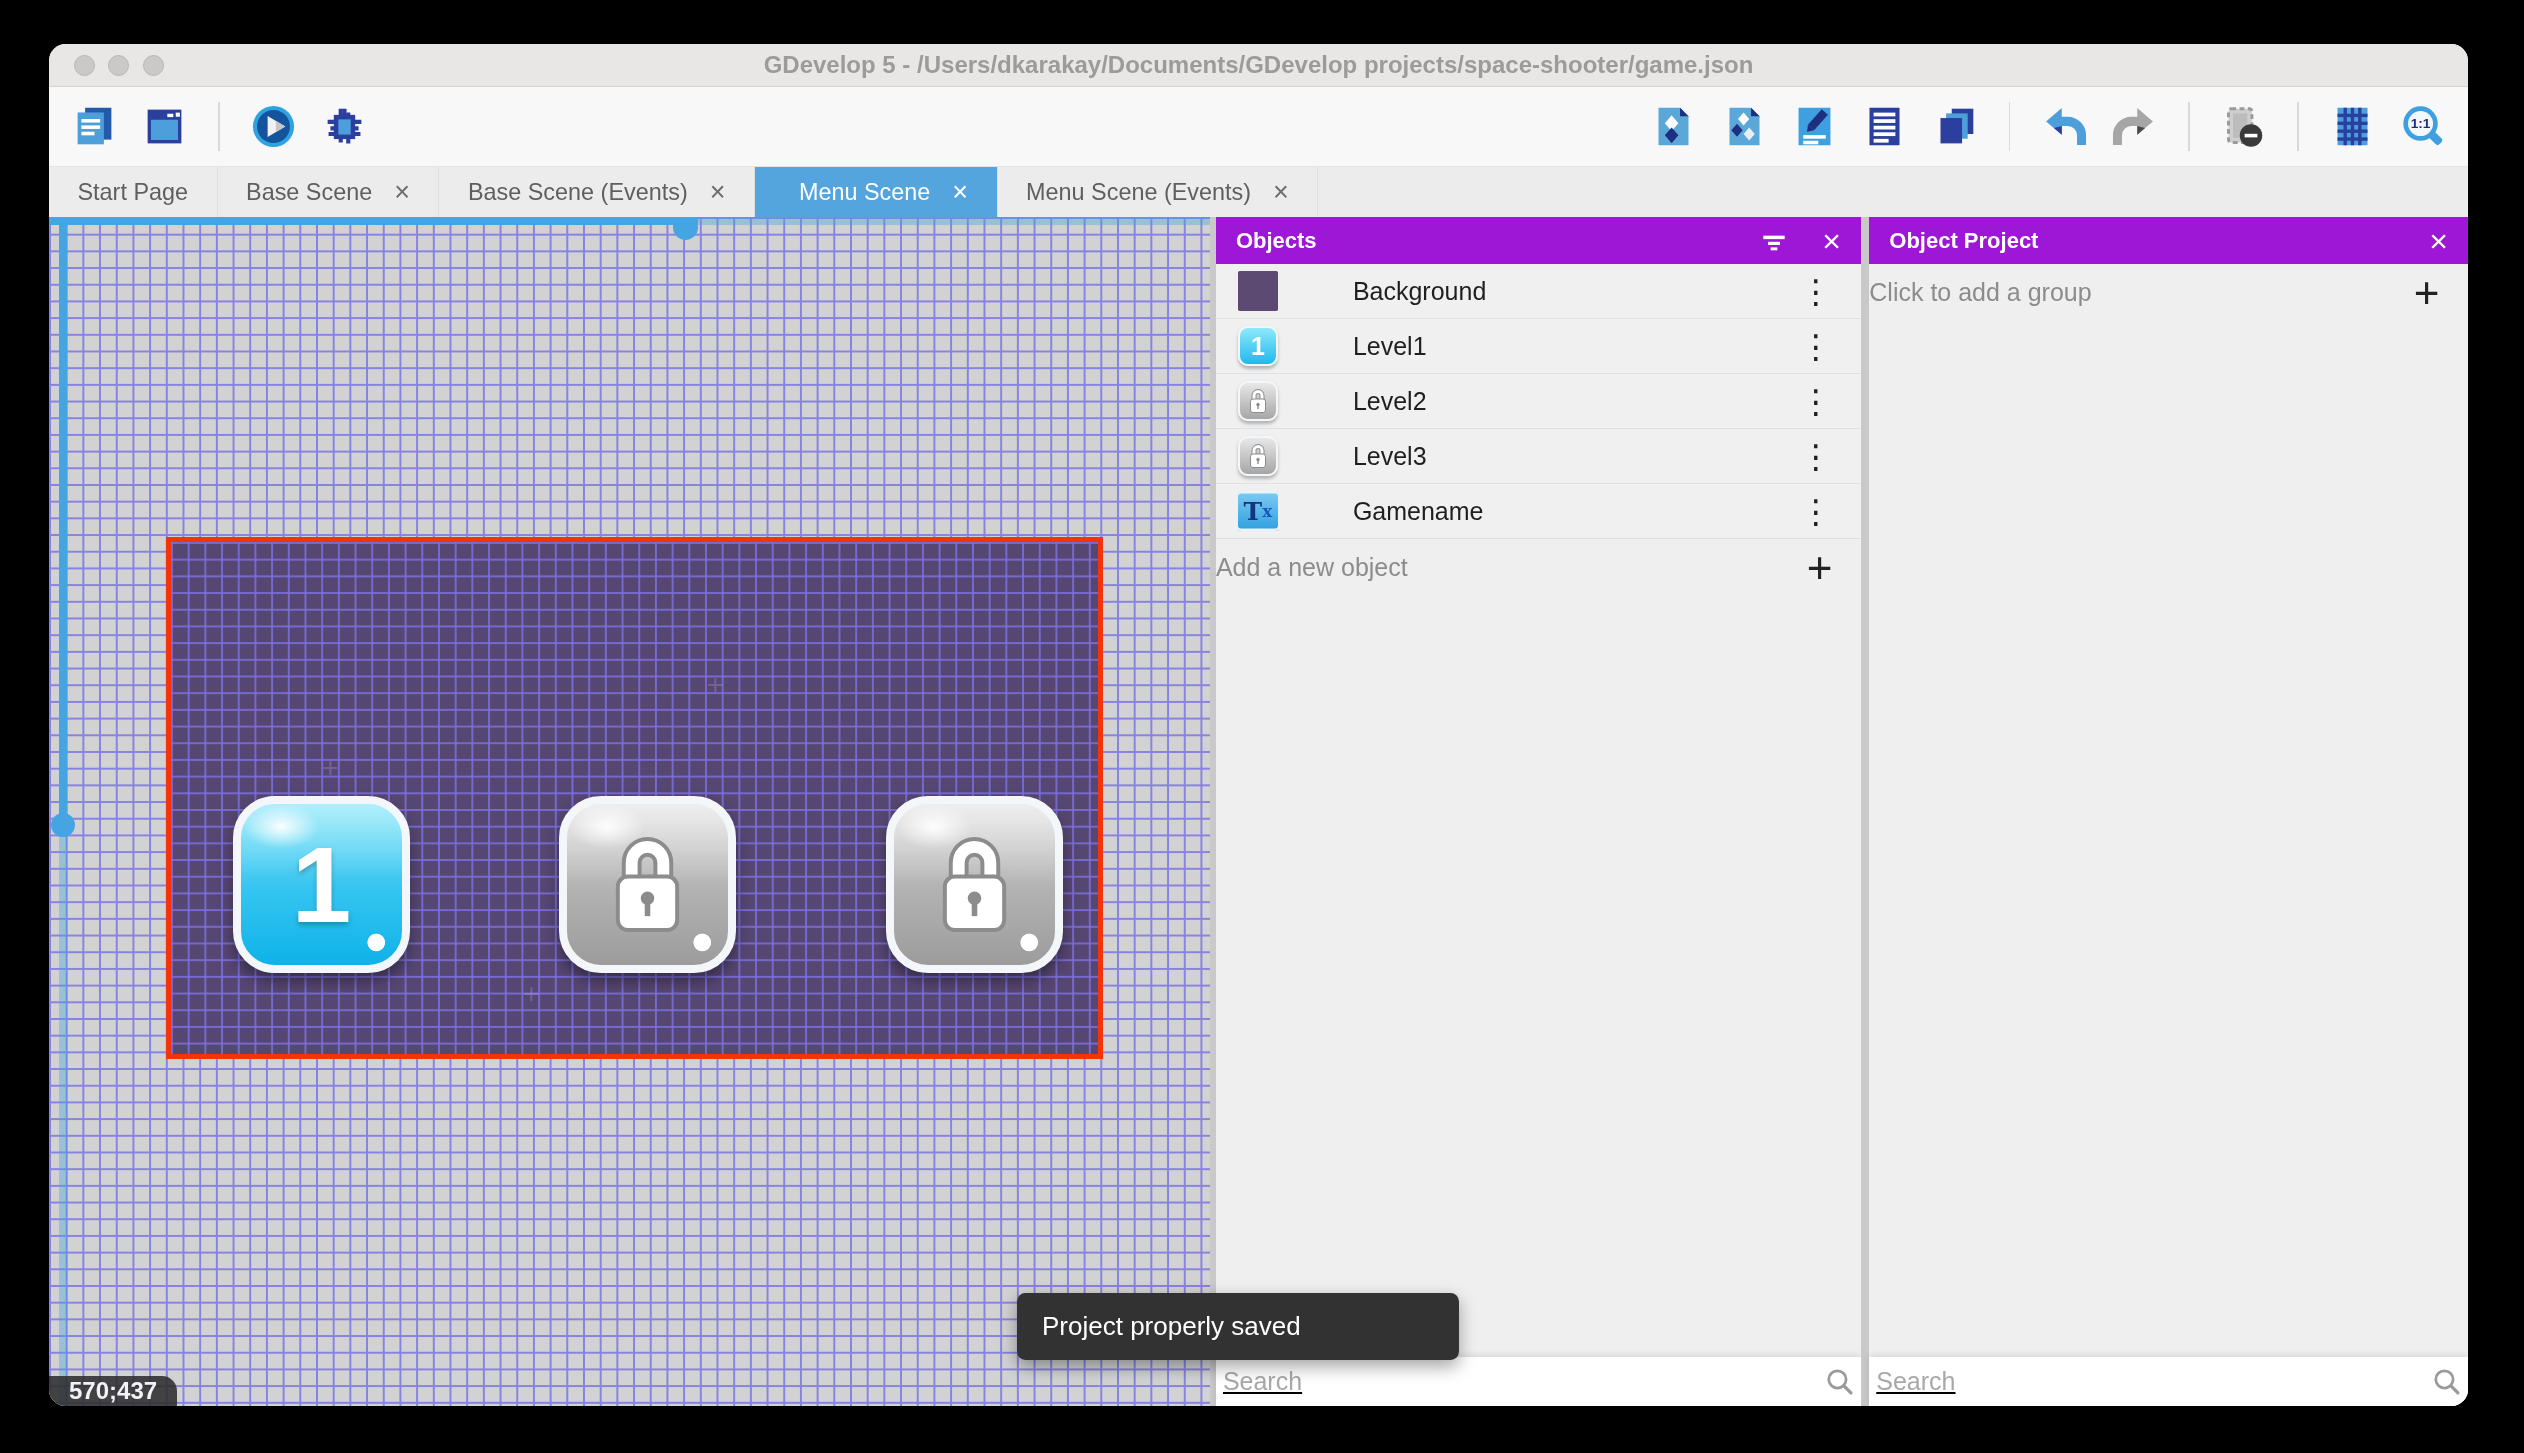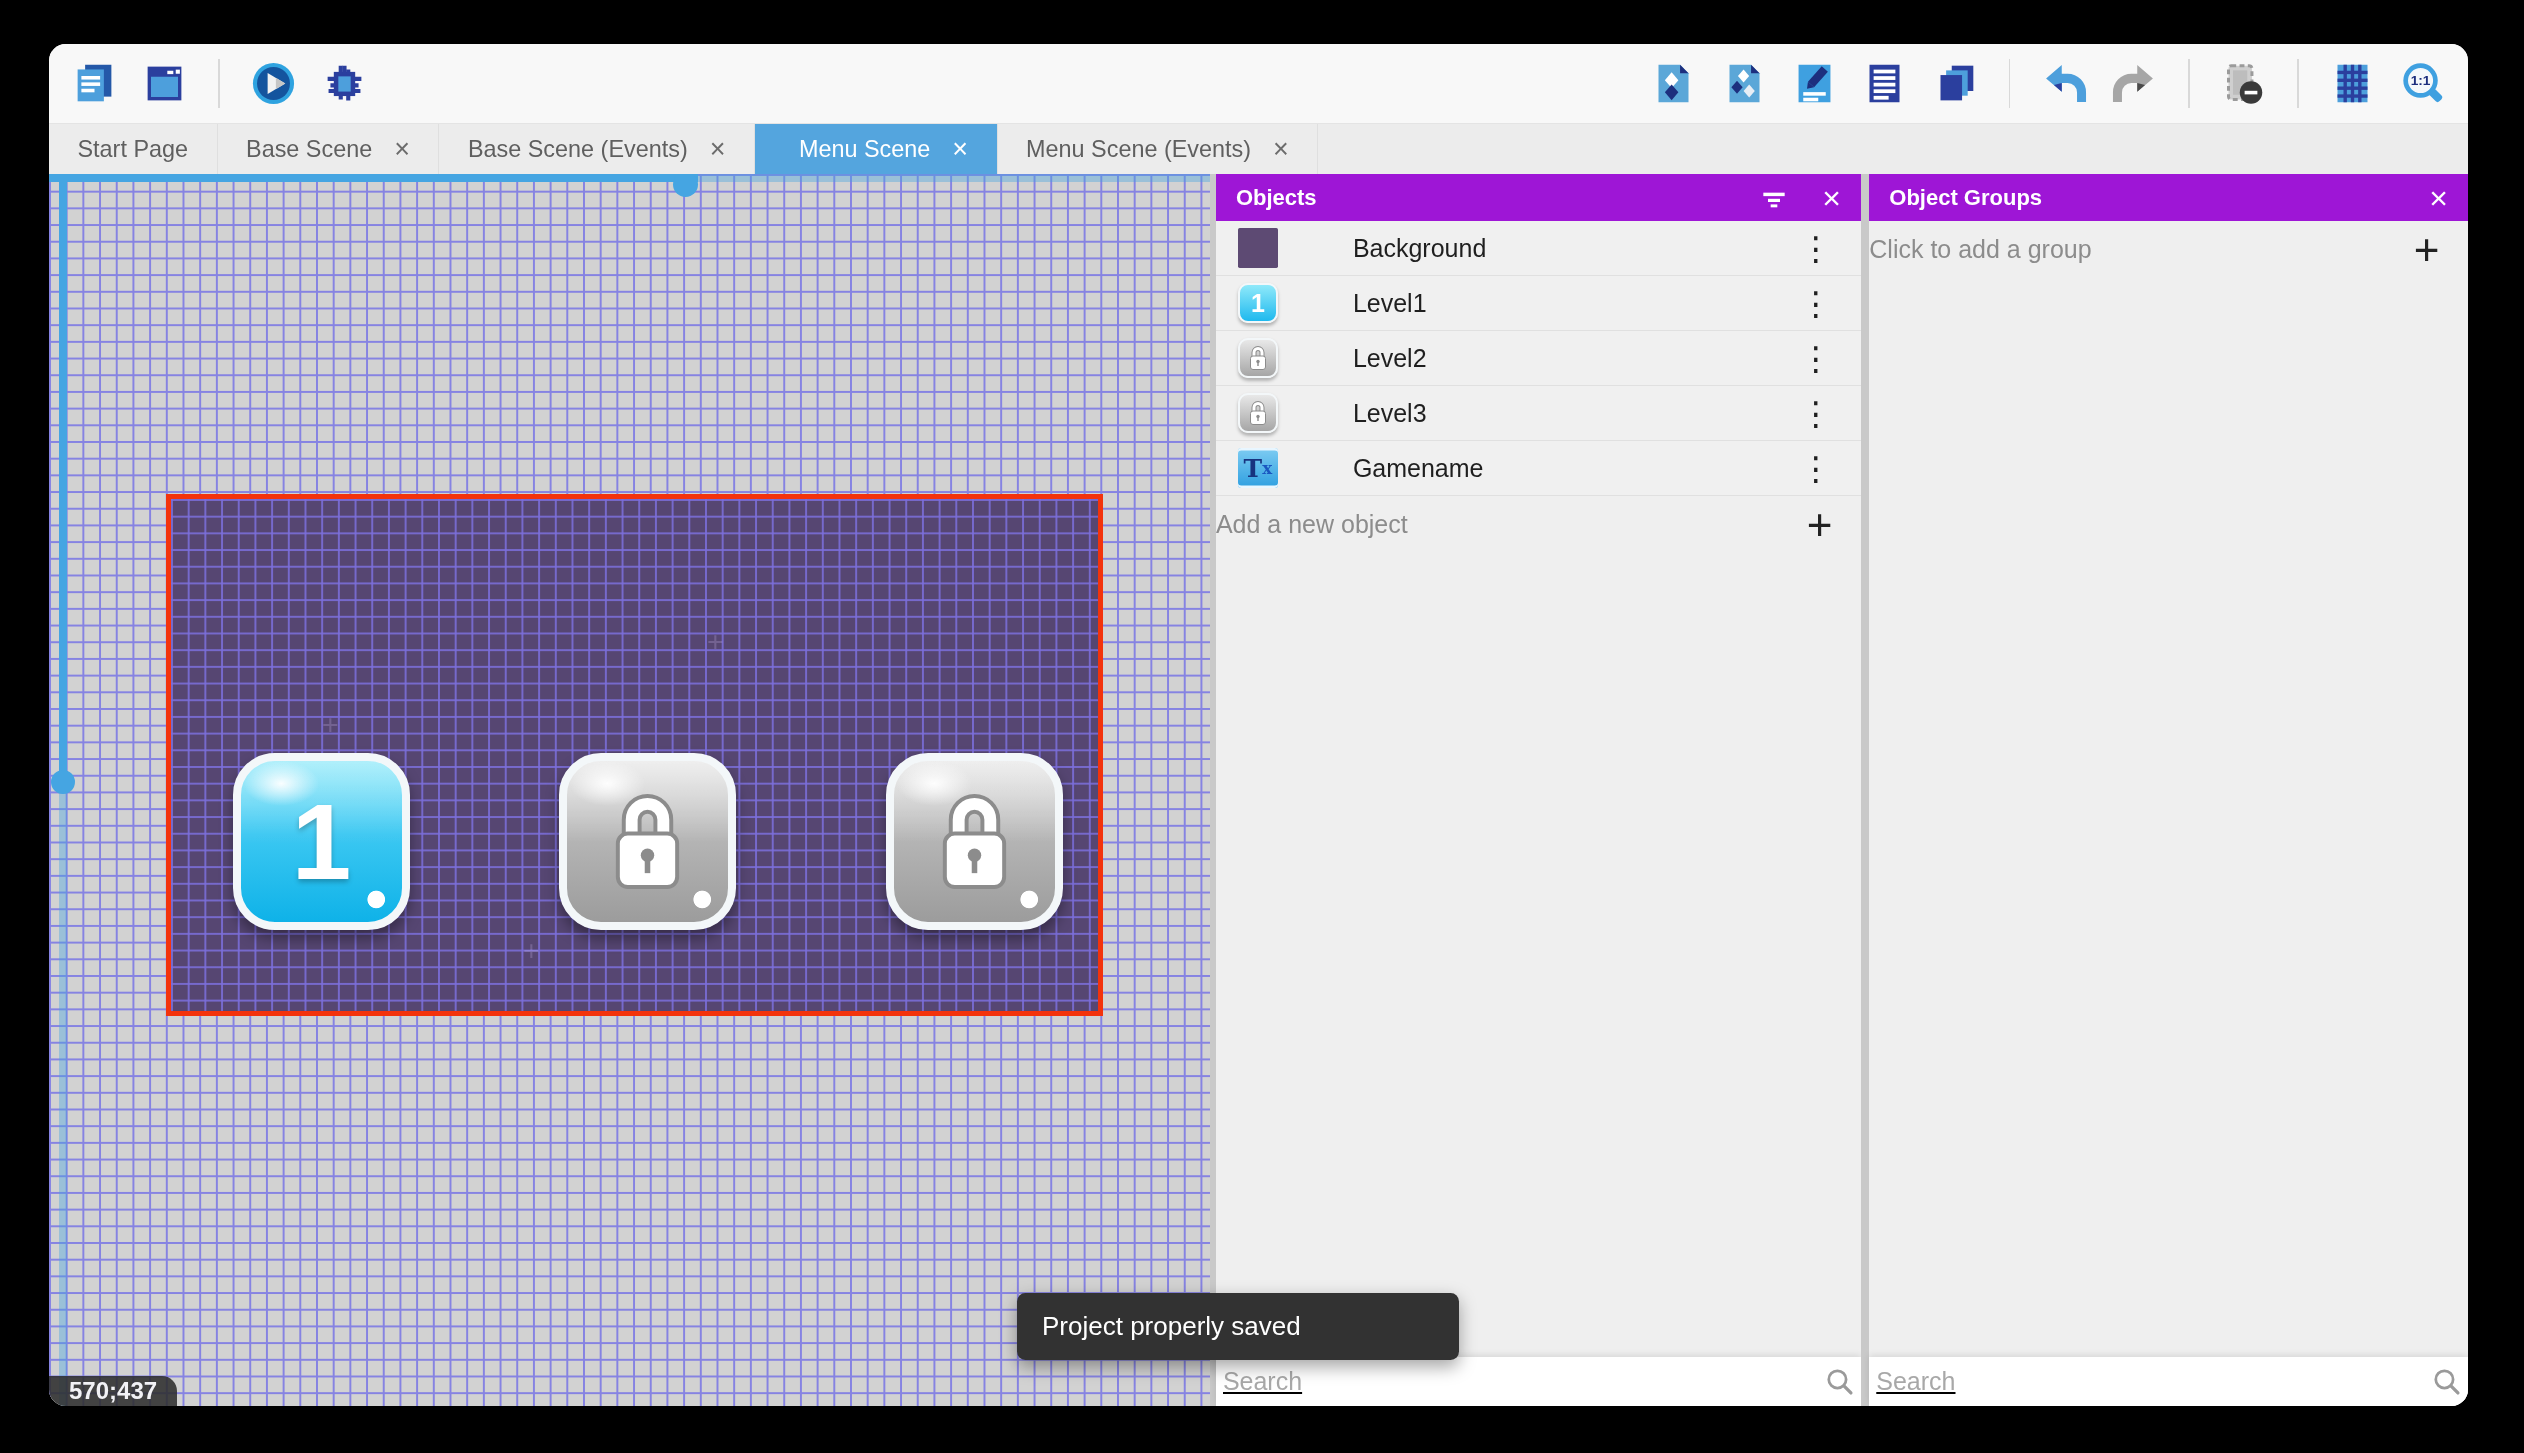--- a/index.html
+++ b/index.html
@@ -111,20 +111,28 @@
   
   .toast{position:absolute;left:1017px;top:1293px;width:442px;height:67px;background:#323232;
     border-radius:8.4px;color:#FFFFFF;font-size:26px;display:flex;align-items:center;
     padding-left:25px;box-sizing:border-box;box-shadow:0 6.7px 16.7px rgba(0,0,0,0.35);z-index:60;}
 </style>
 </head>
 <body>
 
 <div class="window">
 
+  <div class="titlebar">
+    <div class="traffic">
+      <span class="light"></span>
+      <span class="light"></span>
+      <span class="light"></span>
+    </div>
+    <div class="title-text">GDevelop 5 - /Users/dkarakay/Documents/GDevelop projects/space-shooter/game.json</div>
+  </div>
 
   <div class="toolbar">
     <div class="tool-group">
       <span class="tool-btn">
         <svg width="45" height="45" viewBox="0 0 24 24">
             <rect x="7" y="2" width="14" height="17" fill="#2458A8"></rect>
             <rect x="3" y="4.5" width="14" height="17" fill="#4D9FDC"></rect>
             <rect x="5" y="8" width="10" height="1.9" fill="#fff"></rect>
             <rect x="5" y="11.4" width="10" height="1.9" fill="#fff"></rect>
             <rect x="5" y="14.8" width="7" height="1.9" fill="#fff"></rect>
@@ -394,21 +402,21 @@
               <line x1="15.2" y1="15.2" x2="20.3" y2="20.3" stroke-width="2.4" stroke-linecap="round"></line>
             </svg>
         </span>
       </div>
     </div>
 
     <div class="vdiv2"></div>
 
     <div class="panel groups">
       <div class="panel-header">
-        <span class="panel-title">Object Groups</span>
+        <span class="panel-title">Object Project</span>
         <span class="close-x">×</span>
       </div>
       <div class="add-row">
         <span>Click to add a group</span>
         <span class="plus">+</span>
       </div>
       <div class="panel-fill"></div>
       <div class="searchbar">
         <input class="search" type="text" placeholder="Search" style="">
         <span style="display:flex;">

